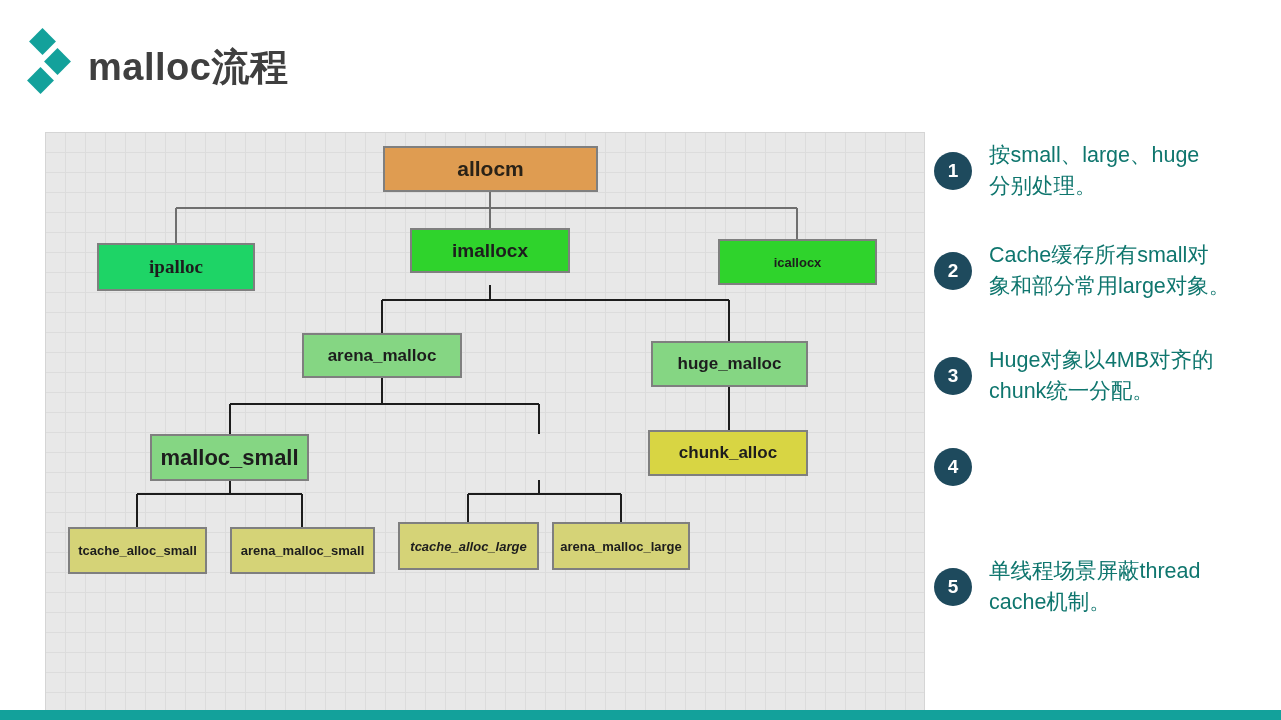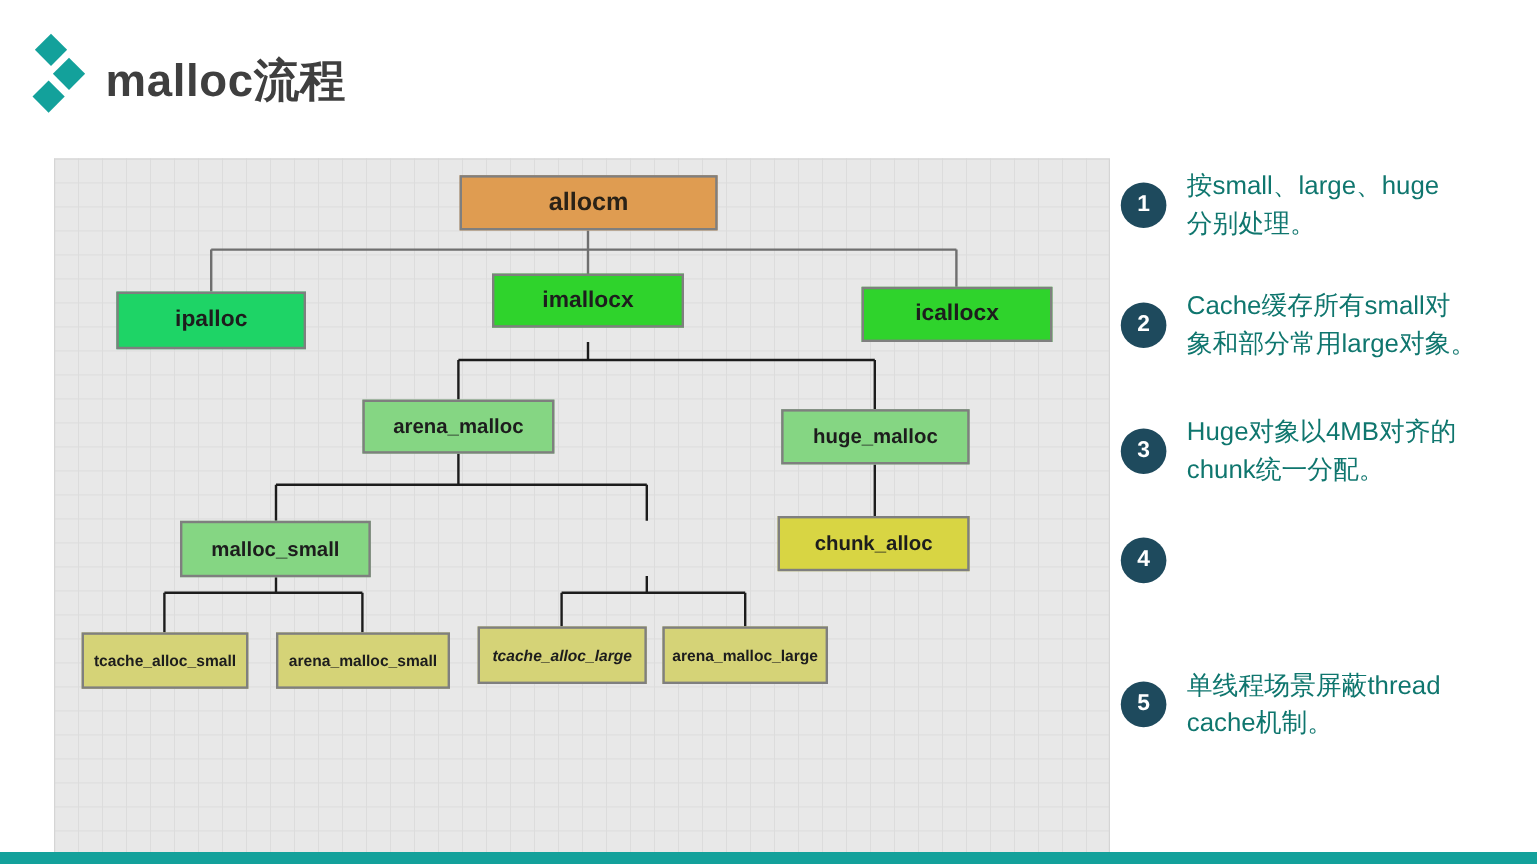--- a/index.html
+++ b/index.html
@@ -26,24 +26,24 @@
   }
   .wires{position:absolute;left:0;top:0;width:880px;height:475px;}
   .node{
     position:absolute;display:flex;align-items:center;justify-content:center;
     border:2px solid #7f7f7f;box-sizing:border-box;
     font-weight:bold;color:#1d1d1d;text-align:center;
   }
   .n-allocm            {left:338px;top:14px; width:215px;height:46px;font-size:21px;color:#2a2217;}
   .n-ipalloc           {left:52px; top:111px;width:158px;height:48px;font-size:19px;}
   .n-imallocx          {left:365px;top:96px;width:160px;height:45px;font-size:19px;}
-  .n-icallocx          {left:673px;top:107px;width:159px;height:46px;font-size:19px;}
+  .n-icallocx          {left:673px;top:107px;width:159px;height:46px;font-size:13px;}
   .n-arena_malloc      {left:257px;top:201px;width:160px;height:45px;font-size:17px;}
   .n-huge_malloc       {left:606px;top:209px;width:157px;height:46px;font-size:17px;}
-  .n-malloc_small      {left:105px;top:302px;width:159px;height:47px;font-size:17px;}
+  .n-malloc_small      {left:105px;top:302px;width:159px;height:47px;font-size:22px;}
   .n-malloc_large      {left:414px;top:302px;width:160px;height:46px;font-size:17px;}
   .n-chunk_alloc       {left:603px;top:298px;width:160px;height:46px;font-size:17px;}
   .n-tcache_alloc_small{left:23px; top:395px;width:139px;height:47px;font-size:13px;}
   .n-arena_malloc_small{left:185px;top:395px;width:145px;height:47px;font-size:13px;}
   .n-tcache_alloc_large{left:353px;top:390px;width:141px;height:48px;font-size:13px;font-style:italic;}
   .n-arena_malloc_large{left:507px;top:390px;width:138px;height:48px;font-size:13px;text-align:center;}
 
   
   .ann{position:absolute;left:934px;width:336px;display:flex;align-items:center;gap:17px;}
   .a1{top:140px;} .a2{top:240px;} .a3{top:345px;} .a4{top:448px;} .a5{top:556px;}
@@ -79,21 +79,21 @@
       <path d="M445,60 V76 M131,76 H752 M131,76 V111 M445,76 V108 M752,76 V107" fill="none" stroke="#6f6f6f" stroke-width="2"></path>
 
       <path d="M445,153 V168 M337,168 H684 M337,168 V201 M684,168 V209
                M337,246 V272 M185,272 H494 M185,272 V302 M494,272 V302
                M684,255 V298
                M185,349 V362 M92,362 H257 M92,362 V395 M257,362 V395
                M494,348 V362 M423,362 H576 M423,362 V390 M576,362 V390" fill="none" stroke="#1c1c1c" stroke-width="2"></path>
     </svg>
 
     <div class="node n-allocm" style="background: rgb(223, 156, 81);">allocm</div>
-    <div class="node n-ipalloc" style="background: rgb(30, 212, 102);">ipalloc</div>
+    <div class="node n-ipalloc" style="background: rgb(30, 212, 102); font-family: Liberation Serif, serif;">ipalloc</div>
     <div class="node n-imallocx" style="background: rgb(47, 211, 44);">imallocx</div>
     <div class="node n-icallocx" style="background: rgb(47, 211, 44);">icallocx</div>
     <div class="node n-arena_malloc" style="background: rgb(133, 214, 131);">arena_malloc</div>
     <div class="node n-huge_malloc" style="background: rgb(133, 214, 131);">huge_malloc</div>
     <div class="node n-malloc_small" style="background: rgb(133, 214, 131);">malloc_small</div>
     <div class="node n-tcache_alloc_small" style="background: rgb(213, 211, 119);">tcache_alloc_small</div>
     <div class="node n-chunk_alloc" style="background: rgb(216, 213, 67);">chunk_alloc</div>
     <div class="node n-arena_malloc_small" style="background: rgb(213, 211, 119);">arena_malloc_small</div>
     <div class="node n-tcache_alloc_large" style="background: rgb(213, 211, 119);">tcache_alloc_large</div>
     <div class="node n-arena_malloc_large" style="background: rgb(213, 211, 119);">arena_malloc_large</div>

